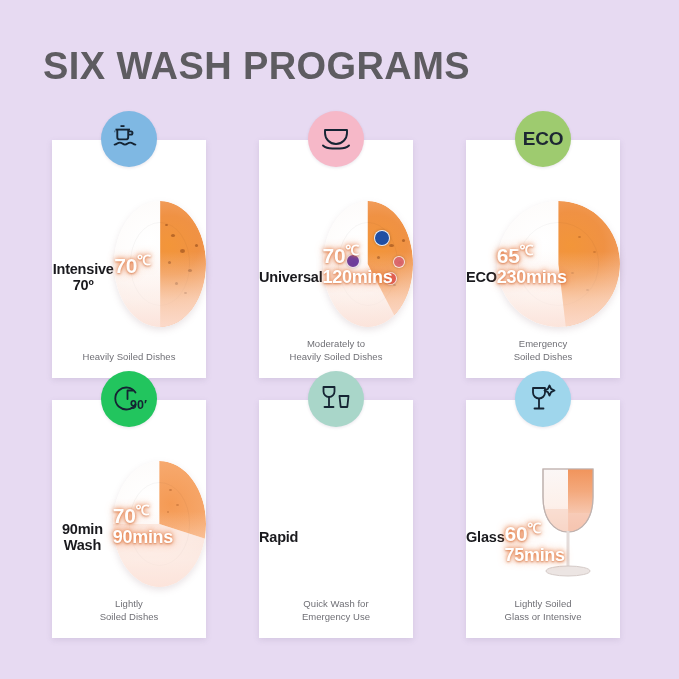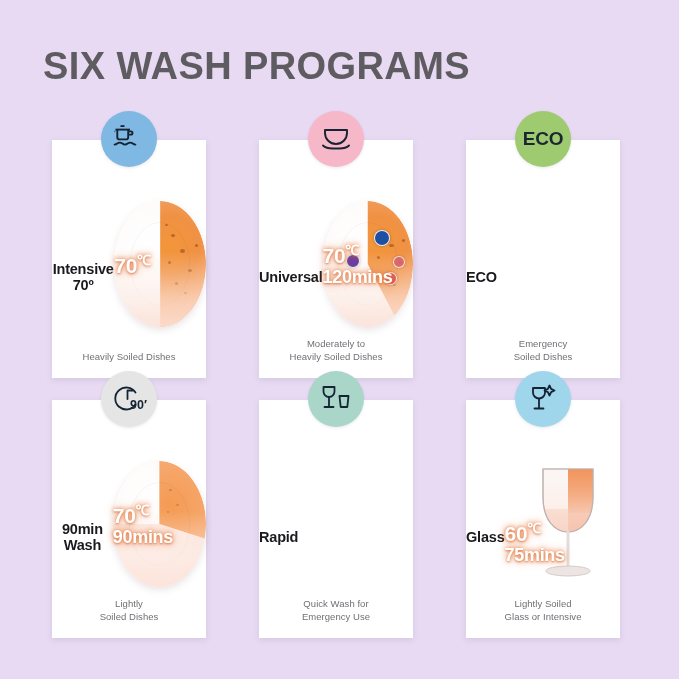--- a/index.html
+++ b/index.html
@@ -305,29 +305,46 @@
         <div>Heavily Soiled Dishes</div>
       </div>
     </div>
 
     <div class="card">
       <div class="badge" style="background:#9ecb6f">
         <span class="badge-text">ECO</span>
       </div>
       <div class="card-title">ECO</div>
 
+      <div class="visual">
+        <div class="plate">
+          <div class="wedge" style="clip-path: polygon(50% 50%, 50% 0%, 100% 0%, 100% 100%, 56% 100%);">
+            <div class="wedge-fill" style="background:radial-gradient(circle at 62% 38%, #f4964a 0%, #f49f5c 36%, #f6b municipal 0%, #f7bb92 70%, #f9cdb3 100%);"></div>
+            <div class="speck" style="left:66%;top:28%;width:3px;height:2px;opacity:.35;"></div>
+            <div class="speck" style="left:78%;top:40%;width:3px;height:2px;opacity:.3;"></div>
+            <div class="speck" style="left:60%;top:56%;width:3px;height:2px;opacity:.3;"></div>
+            <div class="speck" style="left:72%;top:70%;width:3px;height:2px;opacity:.35;"></div>
+          </div>
+          <div class="plate-inner"></div>
+          <div class="plate-wash"></div>
+        </div>
+        <div class="readout">
+          <div class="temp"><span>65</span><span class="unit">℃</span></div>
+          <div class="mins">230mins</div>
+        </div>
+      </div>
 
       <div class="caption">
         <div>Emergency</div>
         <div>Soiled Dishes</div>
       </div>
     </div>
 
     <div class="card">
-      <div class="badge" style="background:#e5e5e5">
+      <div class="badge" style="background:#22c55e">
         <span>
           <svg width="36" height="32" viewBox="0 0 36 32" fill="none" stroke="#152433" stroke-width="1.8">
             <path d="M24.5 9.5 A11 11 0 1 0 24.5 21.5" stroke-linecap="round"></path>
             <path d="M16.5 16 V7.5 h5.5" stroke-linecap="round" stroke-linejoin="round"></path>
             <text x="19" y="26" font-family="Liberation Sans, sans-serif" font-size="12.5" font-weight="bold" fill="#152433" stroke="none">90′</text>
           </svg>
         </span>
       </div>
       <div class="card-title">90min Wash</div>
 

